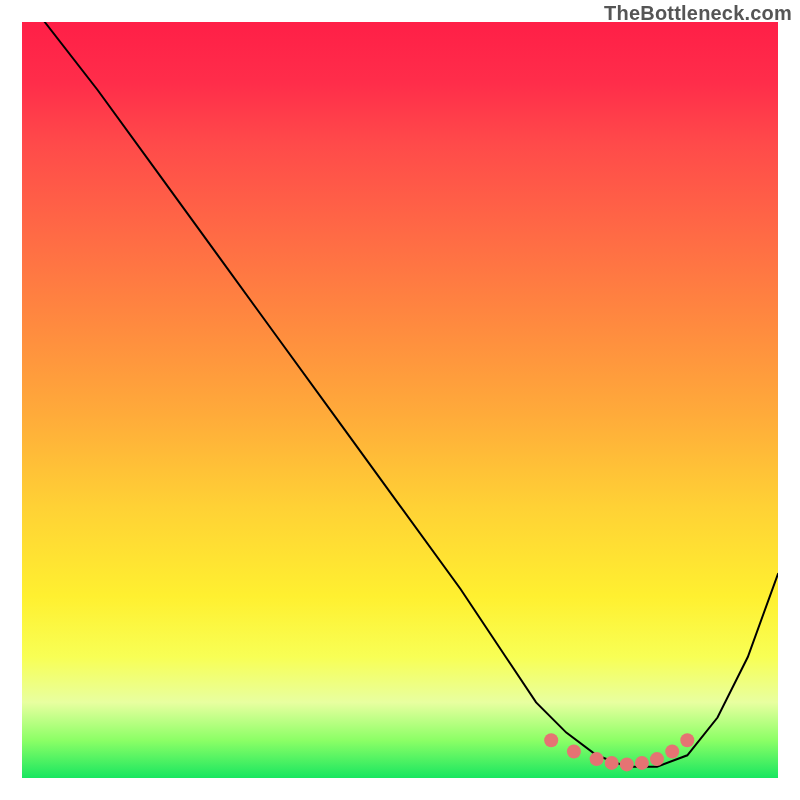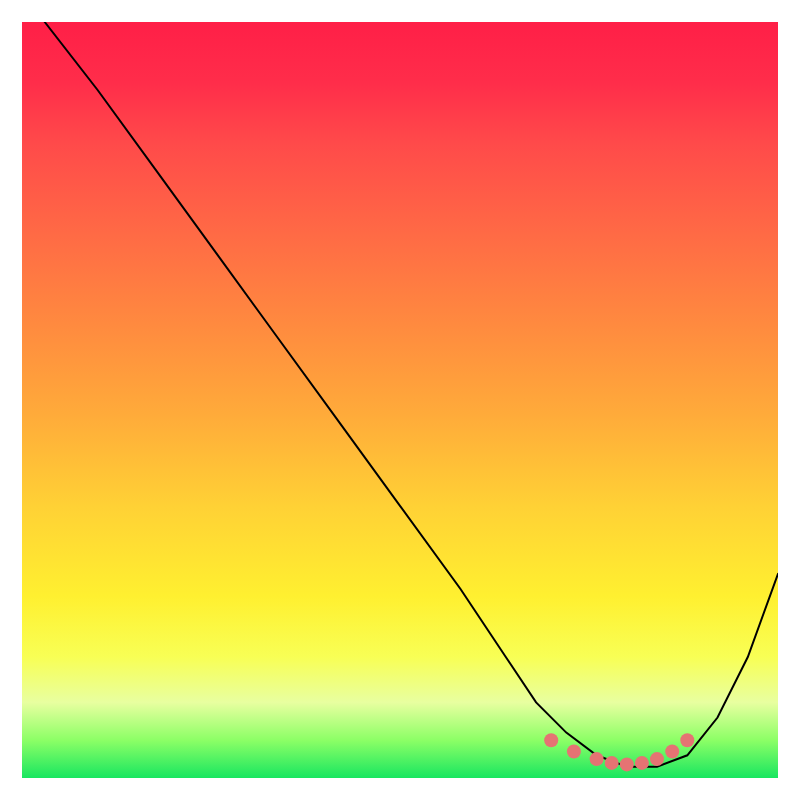--- a/index.html
+++ b/index.html
@@ -64,20 +64,21 @@
   }
   .dot {
     fill: #e57373;
     stroke: none;
   }
 </style>
 </head>
 <body>
 
 <div class="chart-wrap">
+  <div class="watermark">TheBottleneck.com</div>
 
   <div class="plot-area">
     <svg class="overlay" viewBox="0 0 756 756" preserveAspectRatio="none">
       <path id="curve-path" class="curve" d="M22.7 0.0 L75.6 68.0 L136.1 151.2 L196.6 234.4 L257.0 317.5 L317.5 400.7 L378.0 483.8 L438.5 567.0 L483.8 635.0 L514.1 680.4 L544.3 710.6 L574.6 733.3 L604.8 744.7 L635.0 744.7 L665.3 733.3 L695.5 695.5 L725.8 635.0 L756.0 551.9"></path>
       <g id="dots">
           <circle cx="529.2" cy="718.2" r="7" class="dot"></circle>
           <circle cx="551.9" cy="729.5" r="7" class="dot"></circle>
           <circle cx="574.6" cy="737.1" r="7" class="dot"></circle>
           <circle cx="589.7" cy="740.9" r="7" class="dot"></circle>
           <circle cx="604.8" cy="742.4" r="7" class="dot"></circle>

